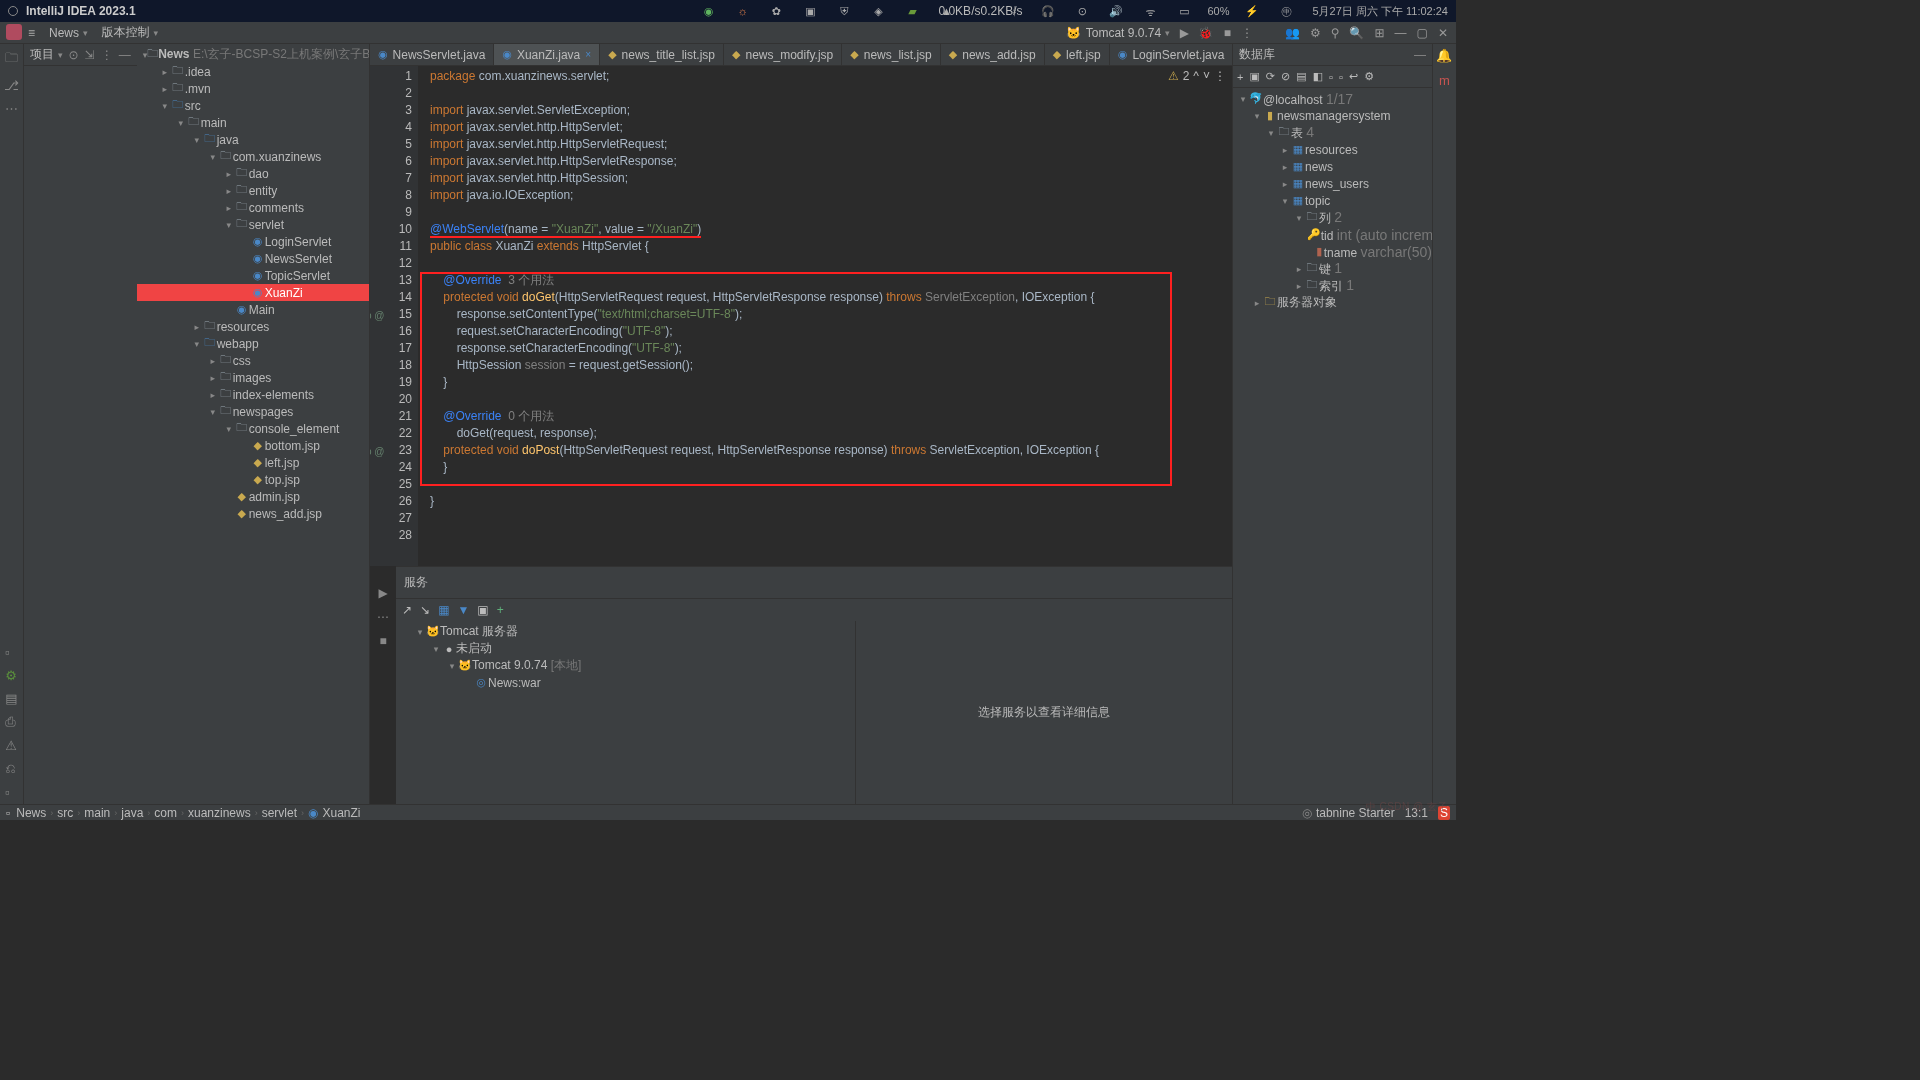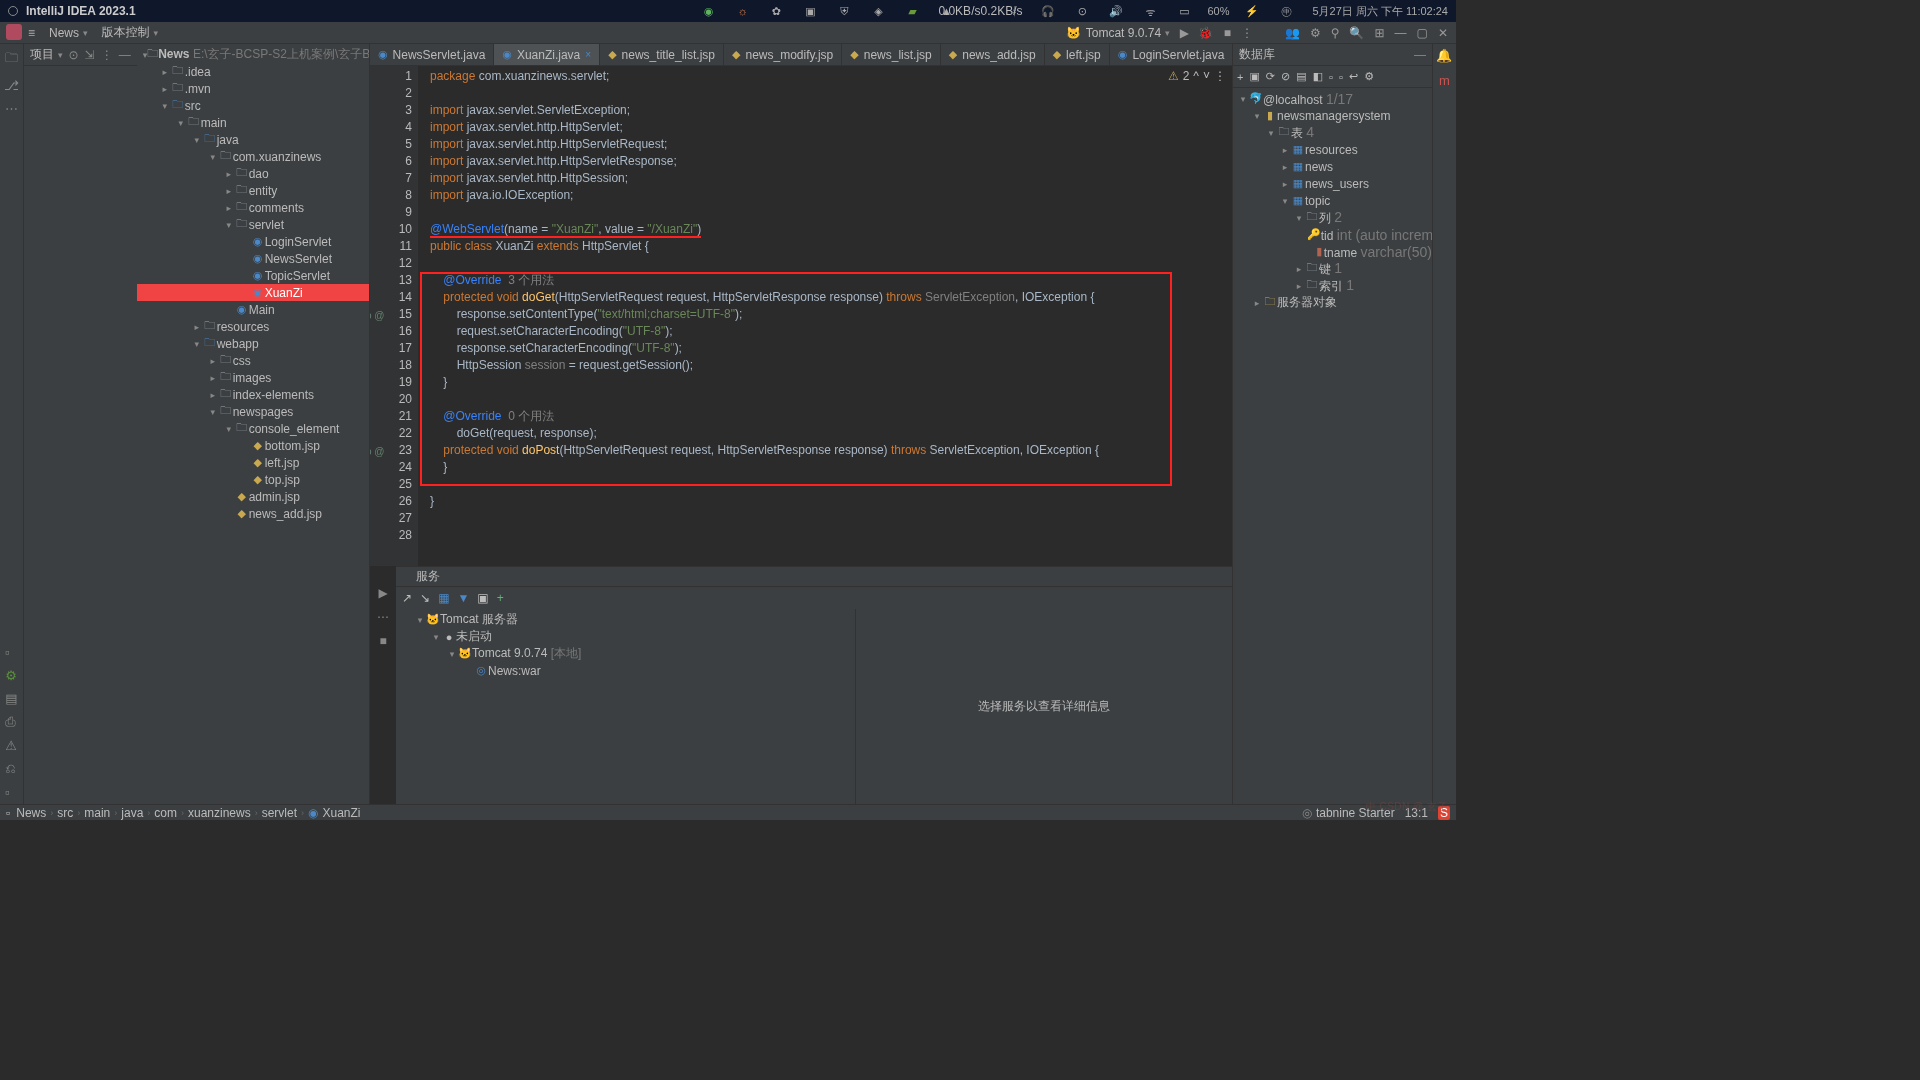--- a/index.html
+++ b/index.html
@@ -63,21 +63,21 @@
 .redund{border:2.5px solid #ff2020;position:absolute}
 .underl{border-bottom:2.5px solid #ff2020}
 .db{width:200px;background:#3c3f41;border-left:1px solid #323232;display:flex;flex-direction:column}
 .db-head{height:22px;display:flex;align-items:center;padding:0 6px;border-bottom:1px solid #323232}
 .db-tools{height:22px;display:flex;align-items:center;padding:0 4px;gap:6px;border-bottom:1px solid #323232;color:#888}
 .db-tools .ti{font-size:11px}
 .db-tree{flex:1;padding-top:2px}
 .db-tree .node{height:17px}
 .db-dim{color:#787878;font-size:14px}
 .svc{height:238px;background:#3c3f41;border-top:1px solid #323232;display:flex;flex-direction:column}
-.svc-head{height:20px;display:flex;align-items:center;padding:0 20px;border-bottom:1px solid #323232}
+.svc-head{height:32px;display:flex;align-items:center;padding:0 8px;border-bottom:1px solid #323232}
 .svc-tools{height:22px;display:flex;align-items:center;padding:0 6px;gap:8px;color:#888}
 .svc-body{flex:1;display:flex}
 .svc-left{width:460px;border-right:1px solid #323232;padding:2px 0}
 .svc-right{flex:1;display:flex;align-items:center;justify-content:center;color:#777}
 .status{height:16px;background:#3c3f41;border-top:1px solid #323232;display:flex;align-items:center;padding:0 6px;font-size:11px;color:#888}
 .crumb{display:flex;align-items:center;gap:4px}
 .crumb .sep{color:#666;font-size:9px}
 .status .right{margin-left:auto;display:flex;align-items:center;gap:10px}
 .tabnine{color:#888}
 .svc-side{width:26px;display:flex;flex-direction:column;align-items:center;padding-top:20px;gap:10px}

